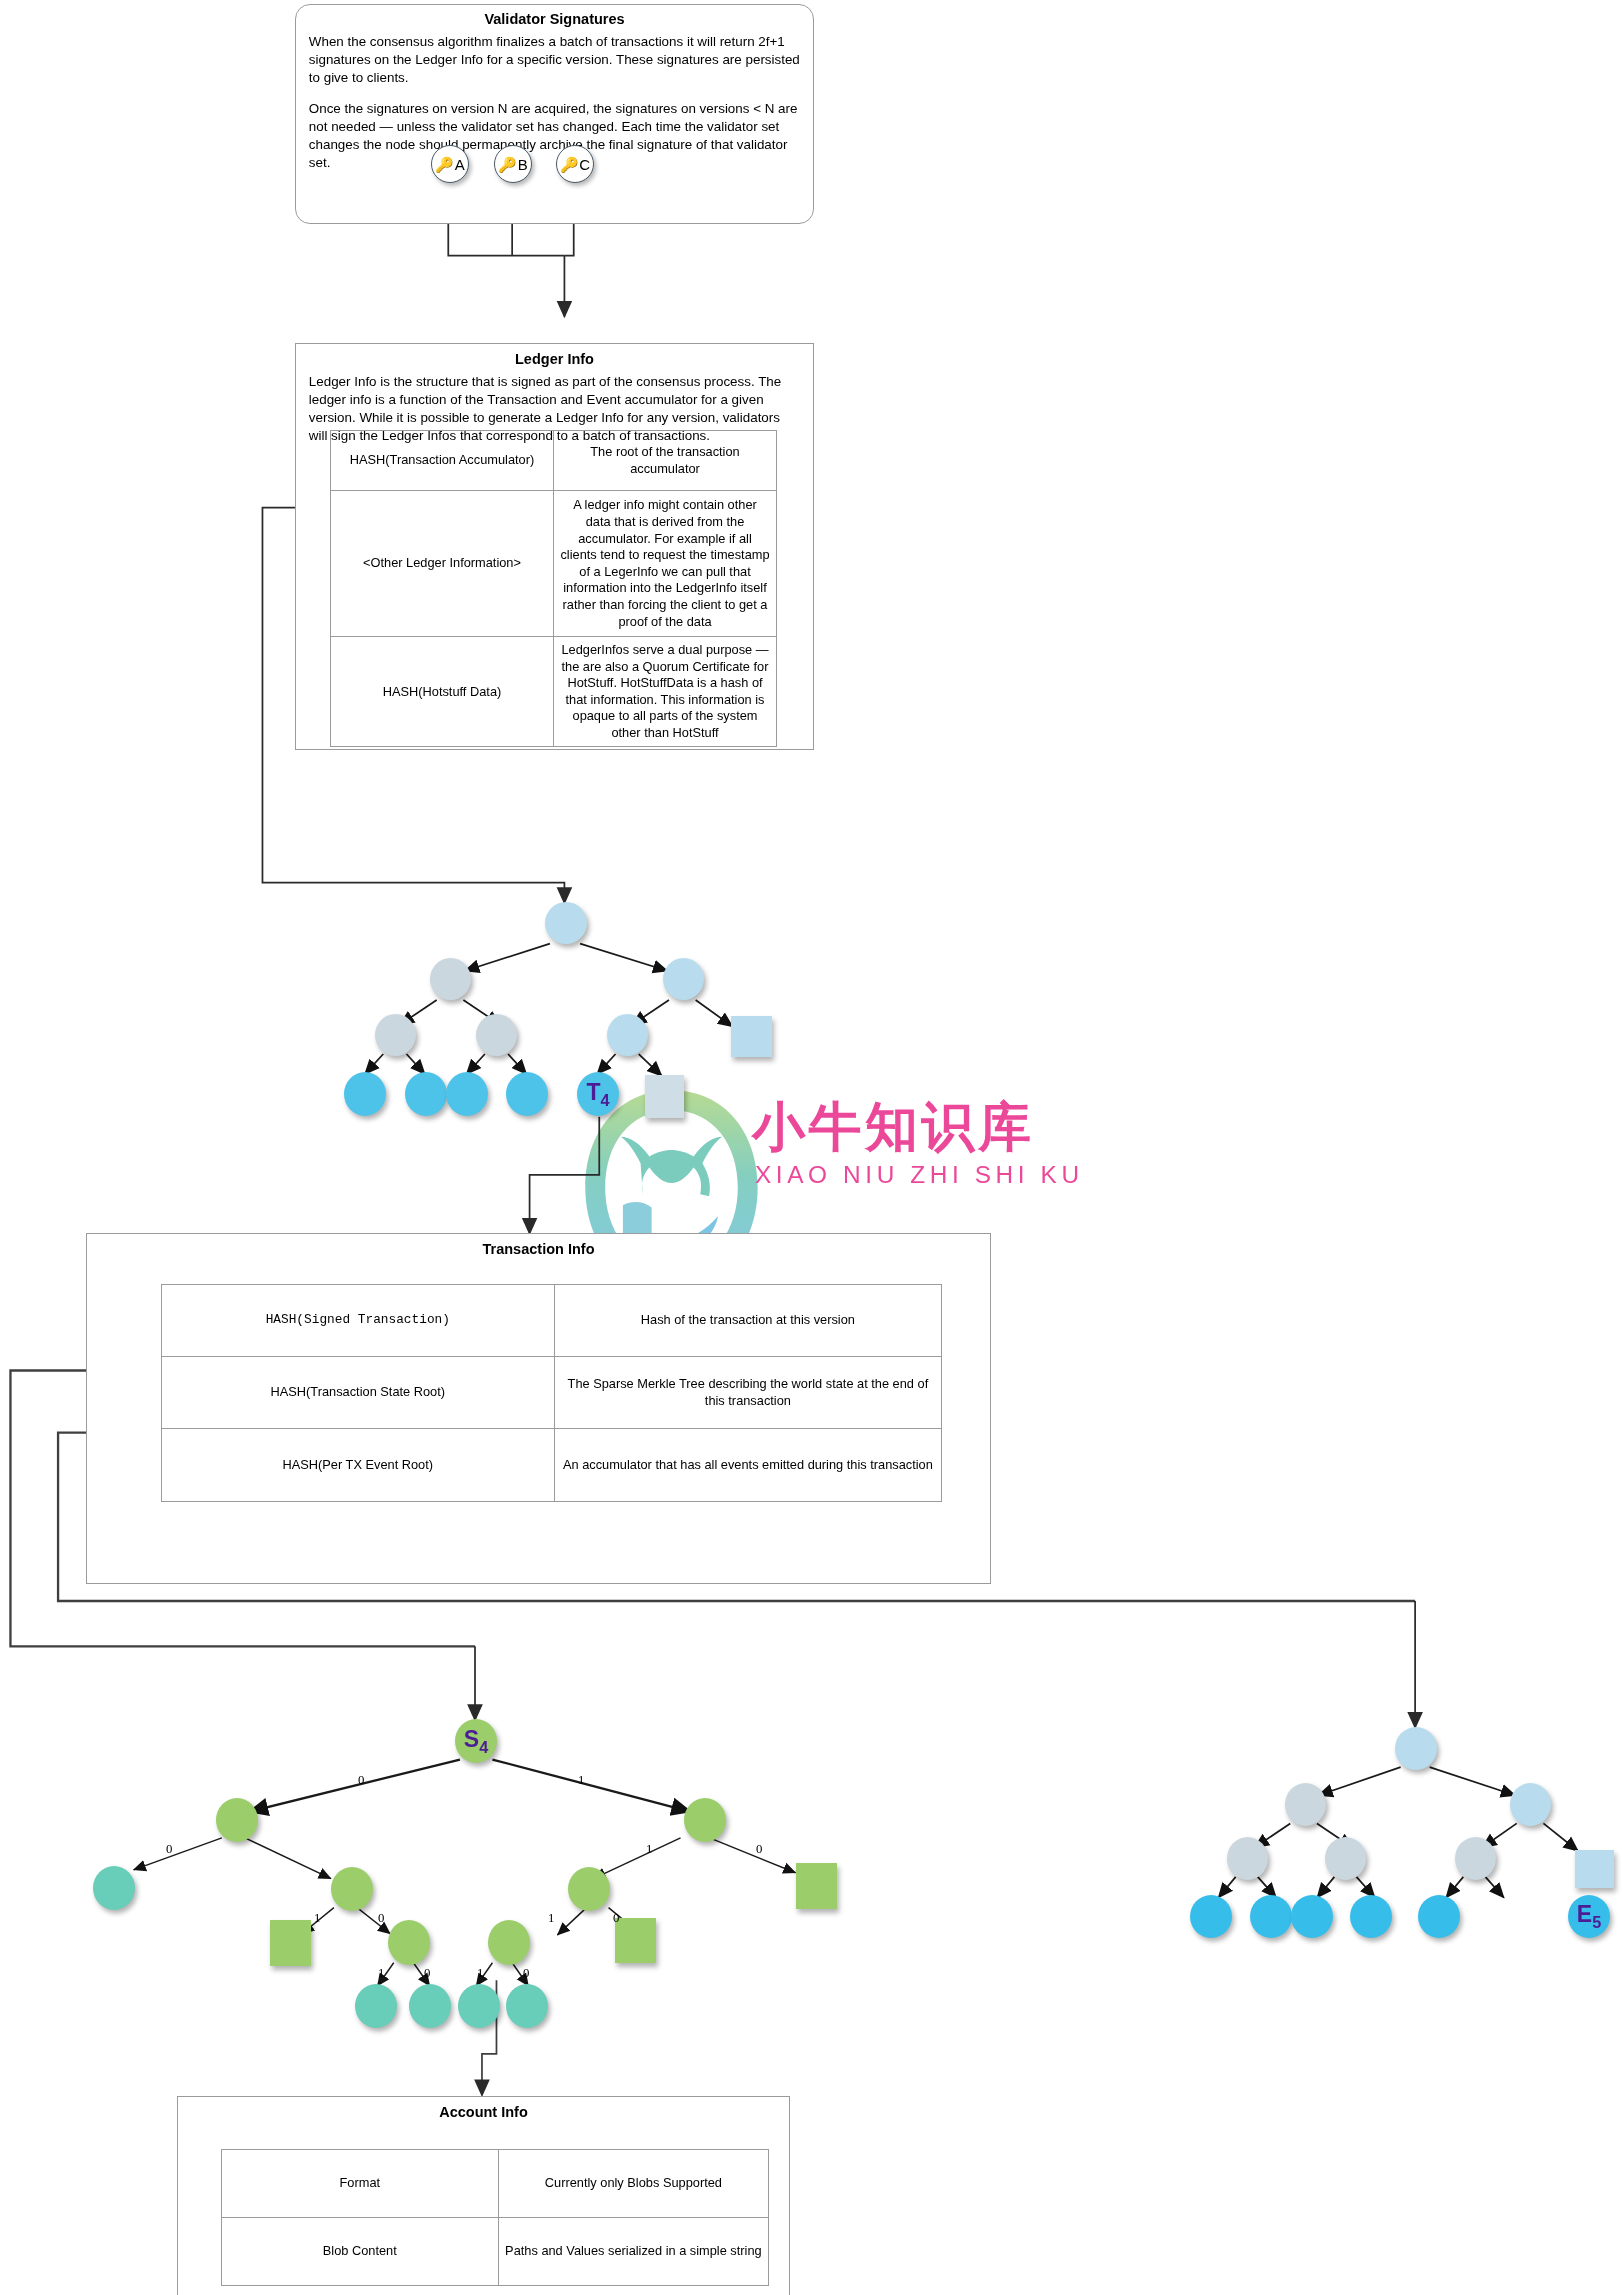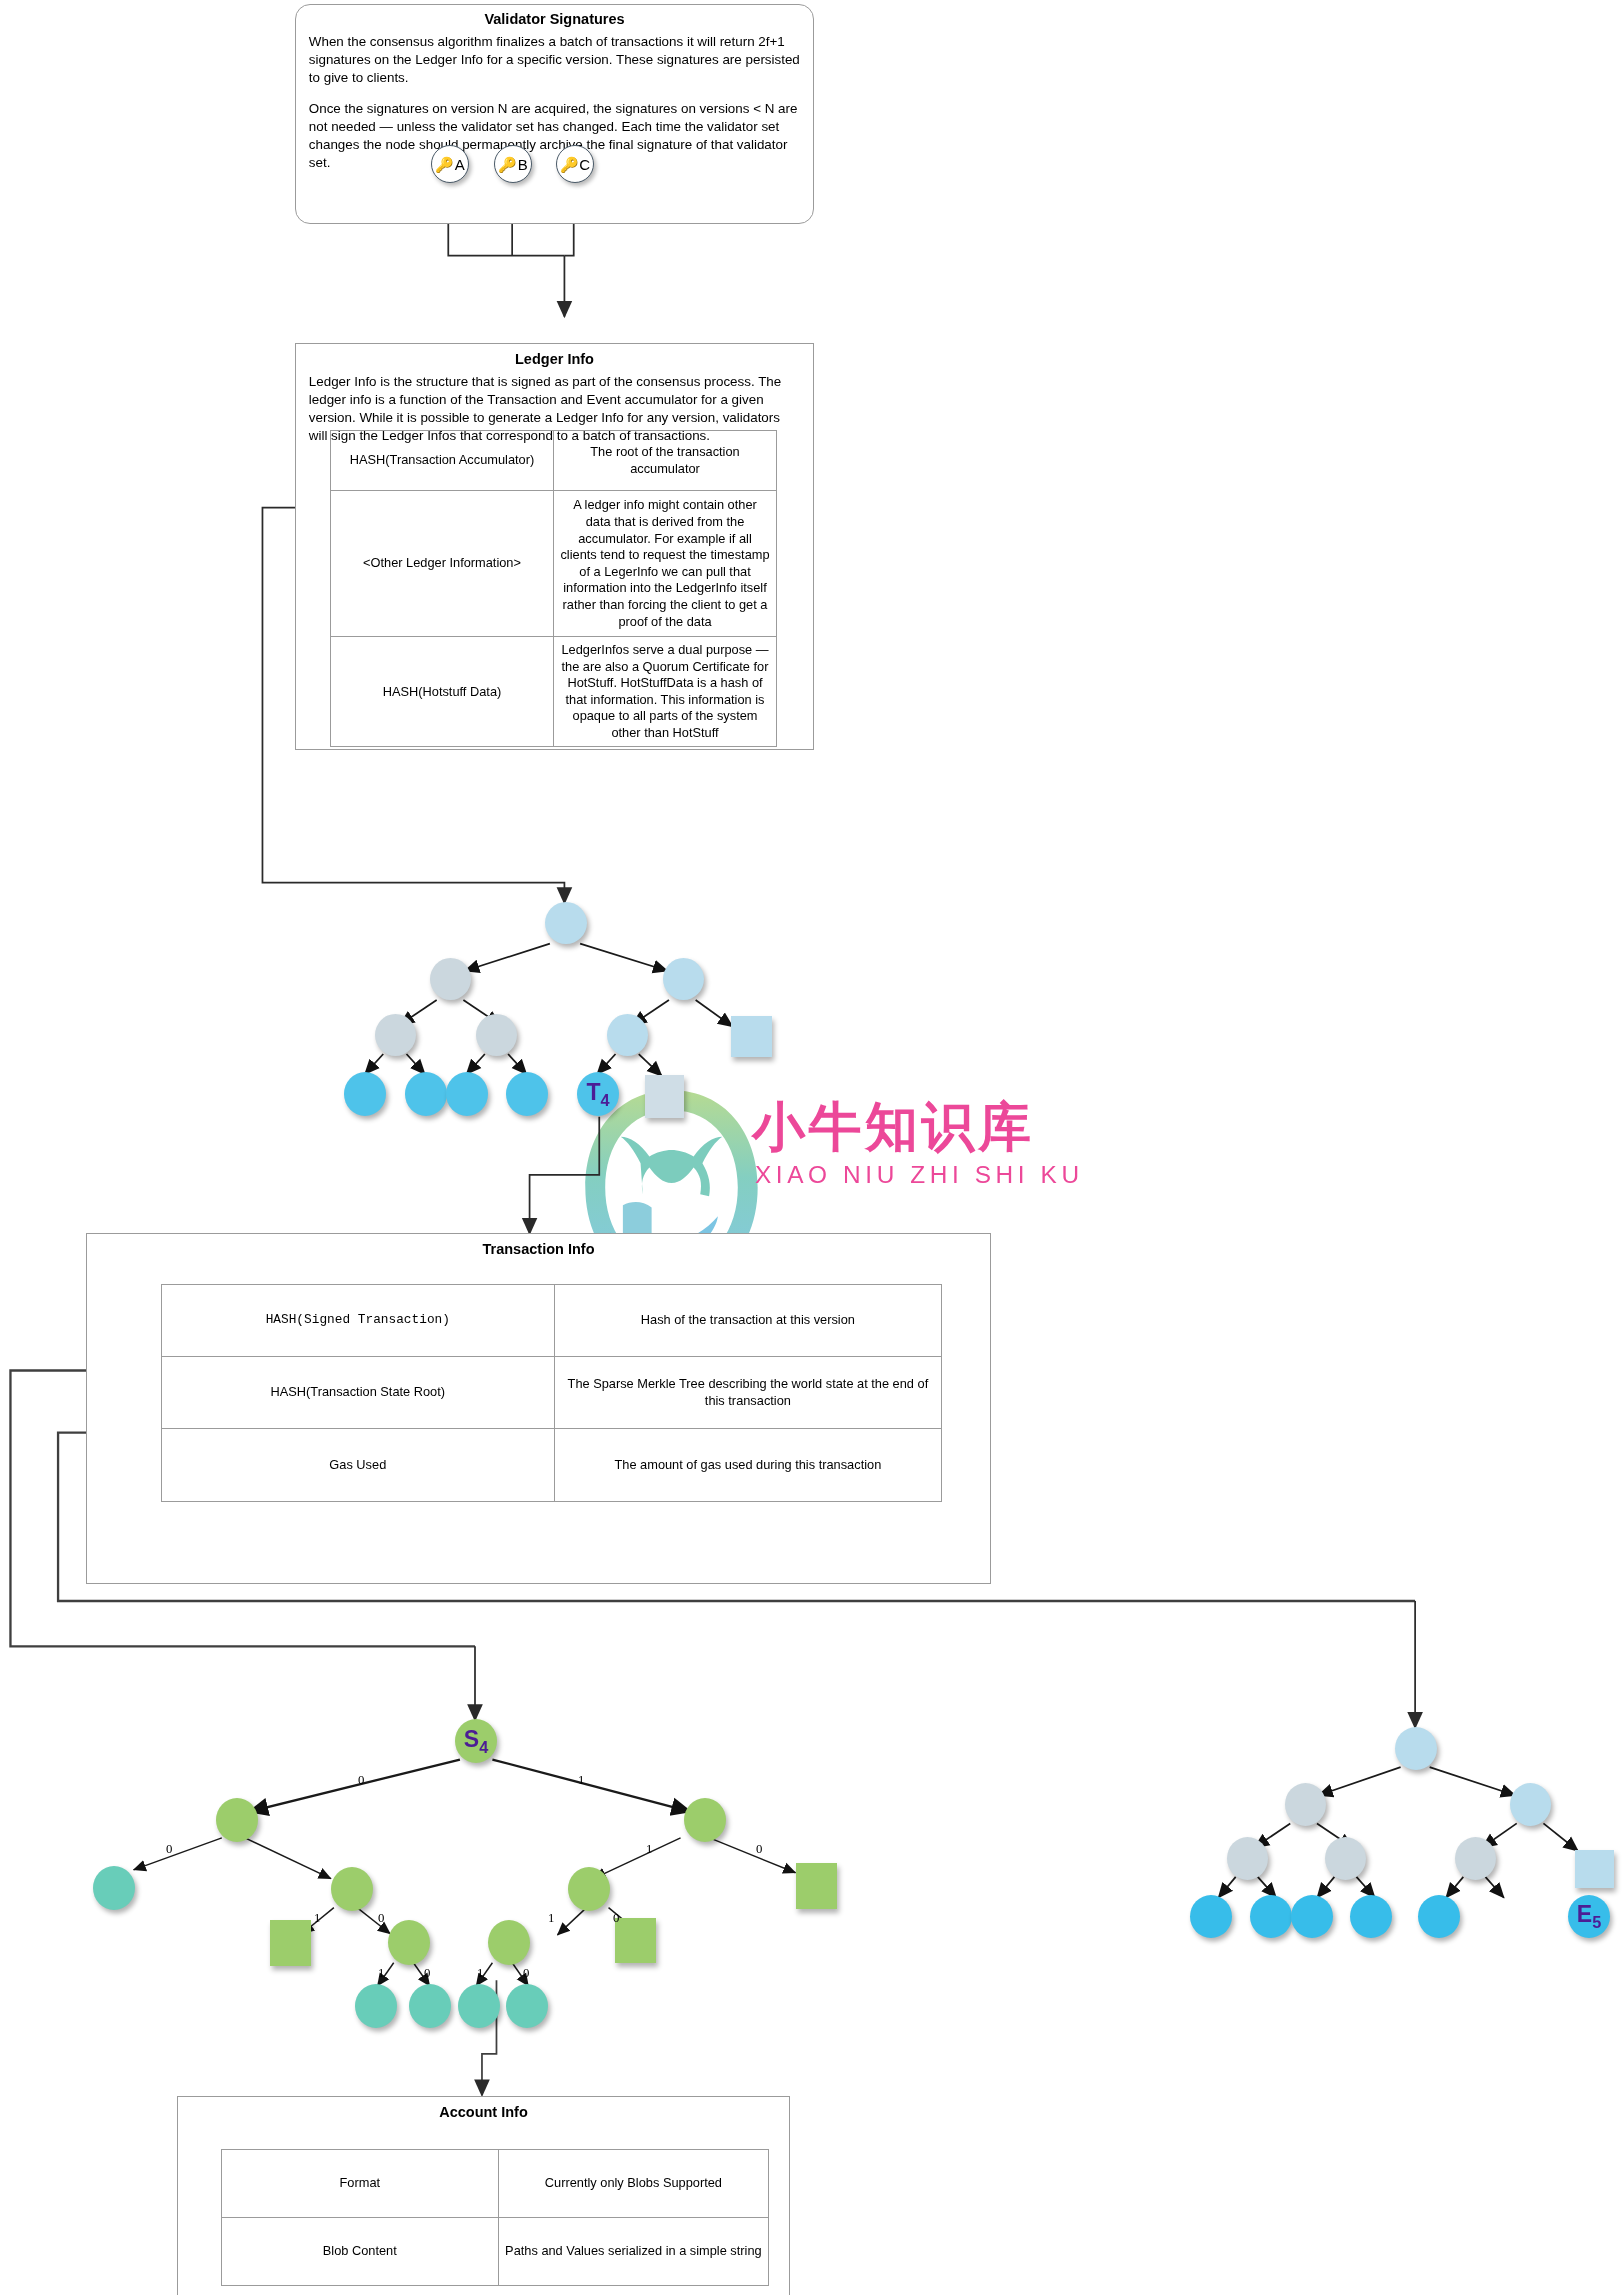--- a/index.html
+++ b/index.html
@@ -226,22 +226,22 @@
     <tbody>
         <tr>
       <td style="width:380px;height:62px;font-family:Liberation Mono, monospace;">HASH(Signed Transaction)</td>
       <td style="width:375px;">Hash of the transaction at this version</td>
     </tr>
     <tr>
       <td style="height:62px;">HASH(Transaction State Root)</td>
       <td>The Sparse Merkle Tree describing the world state at the end of this transaction</td>
     </tr>
     <tr>
-      <td style="height:62px;">Gas Used</td>
-      <td>The amount of gas used during this transaction</td>
+      <td style="height:62px;">HASH(Per TX Event Root)</td>
+      <td>An accumulator that has all events emitted during this transaction</td>
     </tr>
   </tbody>
     </table>
 
   <div class="node" style="left:455px;top:1719px;width:42px;height:44px;background:#9ccd6b;">
     <span class="nlabel"><span>S</span><sub>4</sub></span>
   </div>
   <div class="node" style="left:216px;top:1798px;width:42px;height:44px;background:#9ccd6b;"></div>
   <div class="node" style="left:684px;top:1798px;width:42px;height:44px;background:#9ccd6b;"></div>
   <div class="node" style="left:93px;top:1866px;width:42px;height:44px;background:#68cdb9;"></div>

